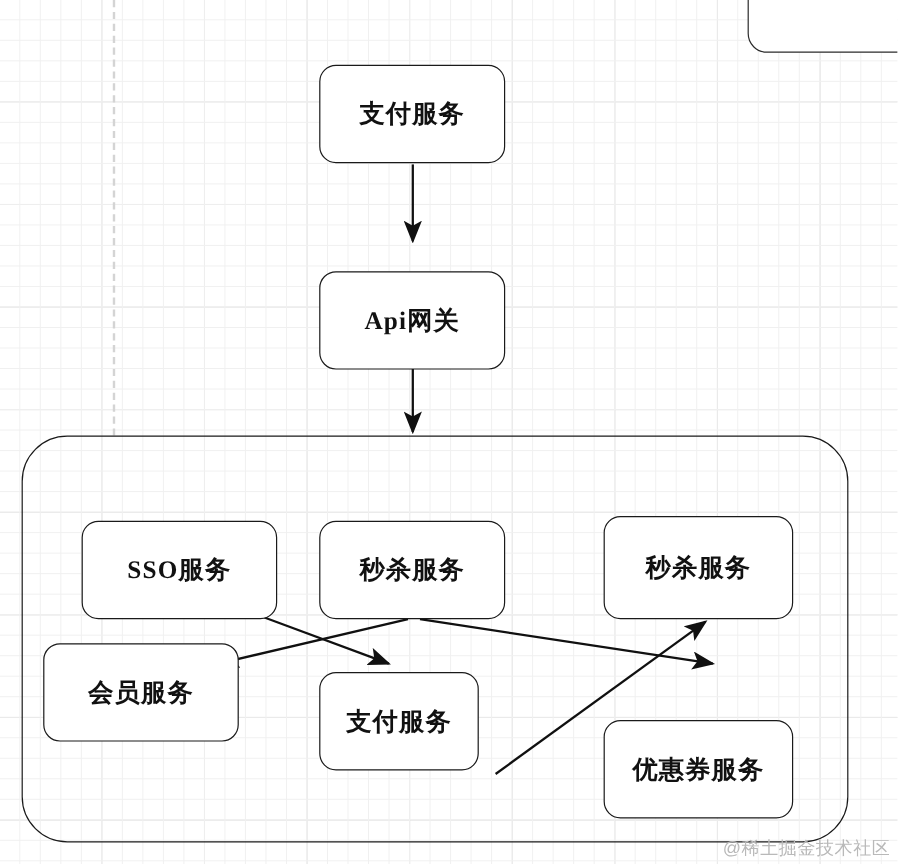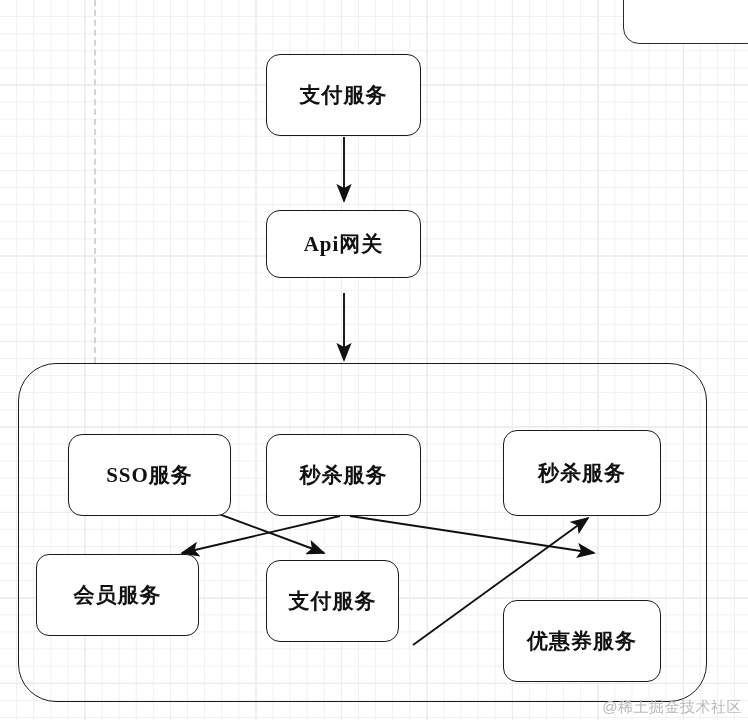--- a/index.html
+++ b/index.html
@@ -112,33 +112,33 @@
         <line x1="413" y1="645" x2="588" y2="518" marker-end="url(#arrowhead)"></line>
       </g>
   </svg>
 
   <div class="group-box" style="left:18px; top:363px; width:689px; height:339px;"></div>
 
   <div id="node-layer">
       <div class="node" style="left: 266px; top: 54px; width: 155px; height: 82px;">
         <span class="node-label">支付服务</span>
       </div>
-      <div class="node" style="left: 266px; top: 210px; width: 155px; height: 68px;">
+      <div class="node" style="left: 266px; top: 226px; width: 155px; height: 82px;">
         <span class="node-label">Api网关</span>
       </div>
       <div class="node" style="left: 36px; top: 434px; width: 163px; height: 82px; margin-left: 32px;">
         <span class="node-label">SSO服务</span>
       </div>
       <div class="node" style="left: 266px; top: 434px; width: 155px; height: 82px;">
         <span class="node-label">秒杀服务</span>
       </div>
       <div class="node" style="left: 503px; top: 430px; width: 158px; height: 86px;">
         <span class="node-label">秒杀服务</span>
       </div>
-      <div class="node" style="left: 36px; top: 554px; width: 163px; height: 82px; border-radius: 13px;">
+      <div class="node" style="left: 36px; top: 536px; width: 163px; height: 82px;">
         <span class="node-label">会员服务</span>
       </div>
       <div class="node" style="left: 266px; top: 560px; width: 133px; height: 82px;">
         <span class="node-label">支付服务</span>
       </div>
       <div class="node" style="left: 503px; top: 560px; width: 158px; height: 82px; margin-top: 40px;">
         <span class="node-label">优惠券服务</span>
       </div>
     </div>
 

